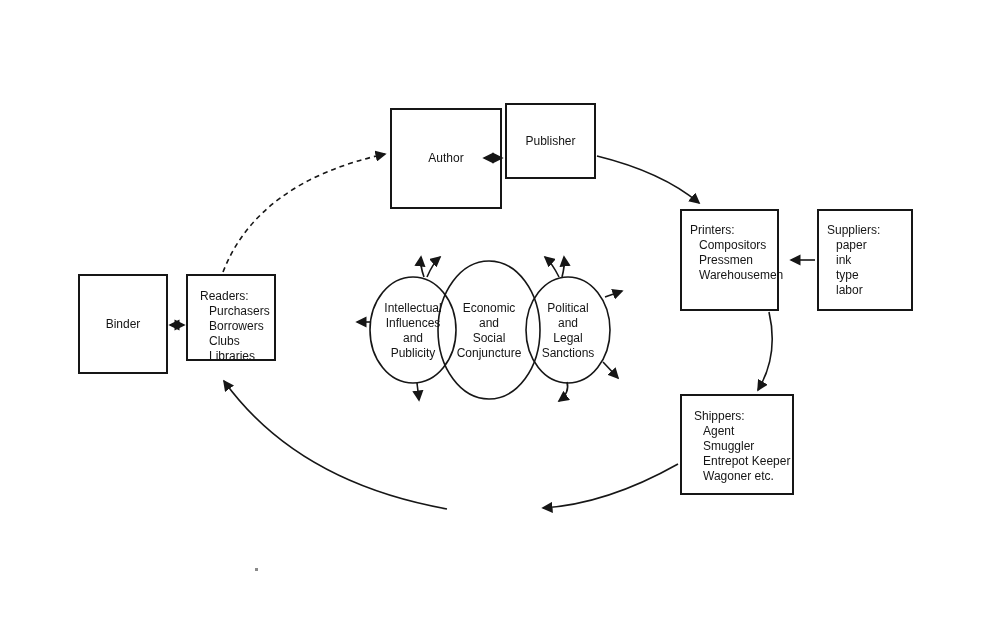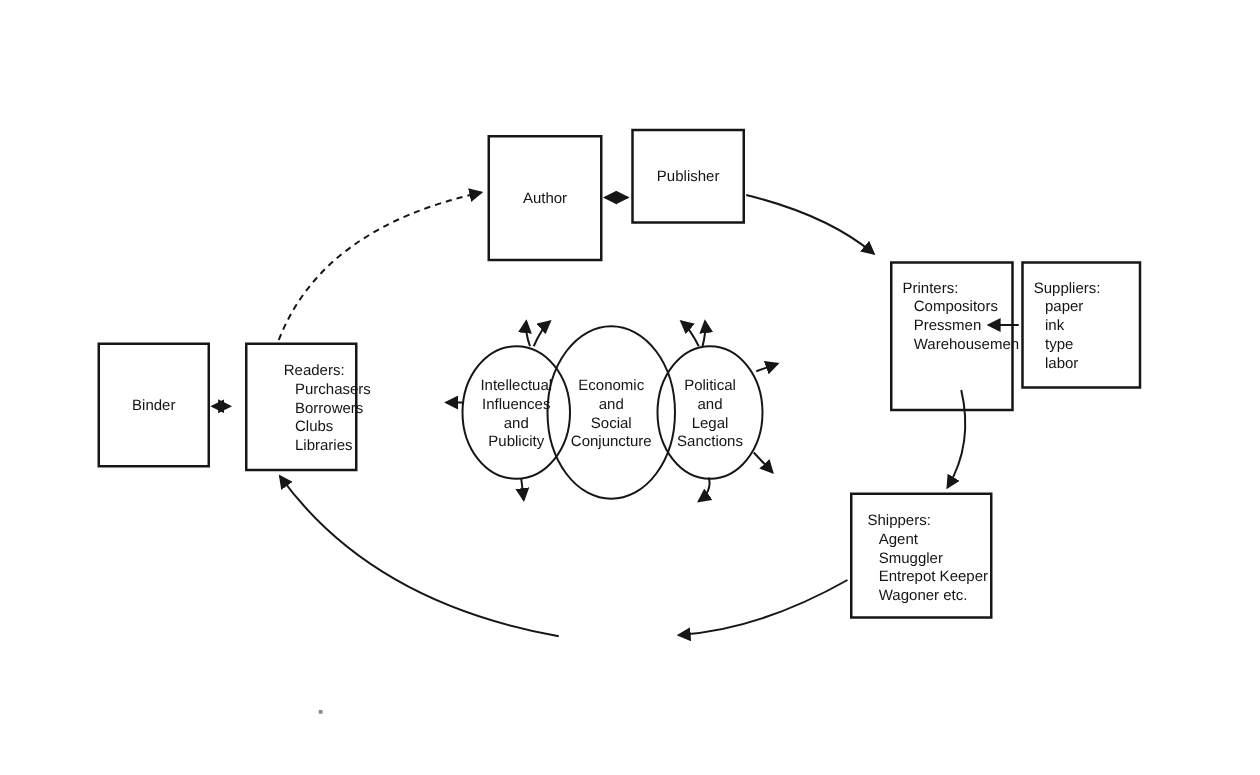--- a/index.html
+++ b/index.html
@@ -19,29 +19,29 @@
     font-size:12px; line-height:15px; color:#151515;
   }
   svg.overlay { position:absolute; left:0; top:0; pointer-events:none; }
   .artifact { position:absolute; width:3px; height:3px; background:#8a8a8a; }
 </style>
 </head>
 <body>
 
 <div id="stage">
 
-  <div class="box center" style="left:390px;top:108px;width:92px;height:101px">
+  <div class="box center" style="left:390px;top:108px;width:112px;height:101px">
     <span>Author</span>
   </div>
 
   <div class="box center" style="left:505px;top:103px;width:91px;height:76px">
     <span>Publisher</span>
   </div>
 
-  <div class="box" style="left:712px;top:209px;width:99px;height:120px;padding:12px 0 0 8px">
+  <div class="box" style="left:680px;top:209px;width:99px;height:102px;padding:12px 0 0 8px">
     <div class="title">Printers:</div>
     <div class="item">Compositors</div>
     <div class="item">Pressmen</div>
     <div class="item">Warehousemen</div>
   </div>
 
   <div class="box" style="left:817px;top:209px;width:96px;height:102px;padding:12px 0 0 8px">
     <div class="title">Suppliers:</div>
     <div class="item">paper</div>
     <div class="item">ink</div>
@@ -55,21 +55,21 @@
     <div class="item">Smuggler</div>
     <div class="item">Entrepot Keeper</div>
     <div class="item">Wagoner etc.</div>
   </div>
 
 
   <div class="box center" style="left:78px;top:274px;width:90px;height:100px">
     <span>Binder</span>
   </div>
 
-  <div class="box" style="left:196px;top:274px;width:90px;height:103px;padding:13px 0 0 29px">
+  <div class="box" style="left:186px;top:274px;width:90px;height:87px;padding:13px 0 0 12px">
     <div class="title">Readers:</div>
     <div class="item">Purchasers</div>
     <div class="item">Borrowers</div>
     <div class="item">Clubs</div>
     <div class="item">Libraries</div>
   </div>
 
   <div class="vennlabel" style="left:353px;top:301px">
     <div>Intellectual</div>
     <div>Influences</div>

